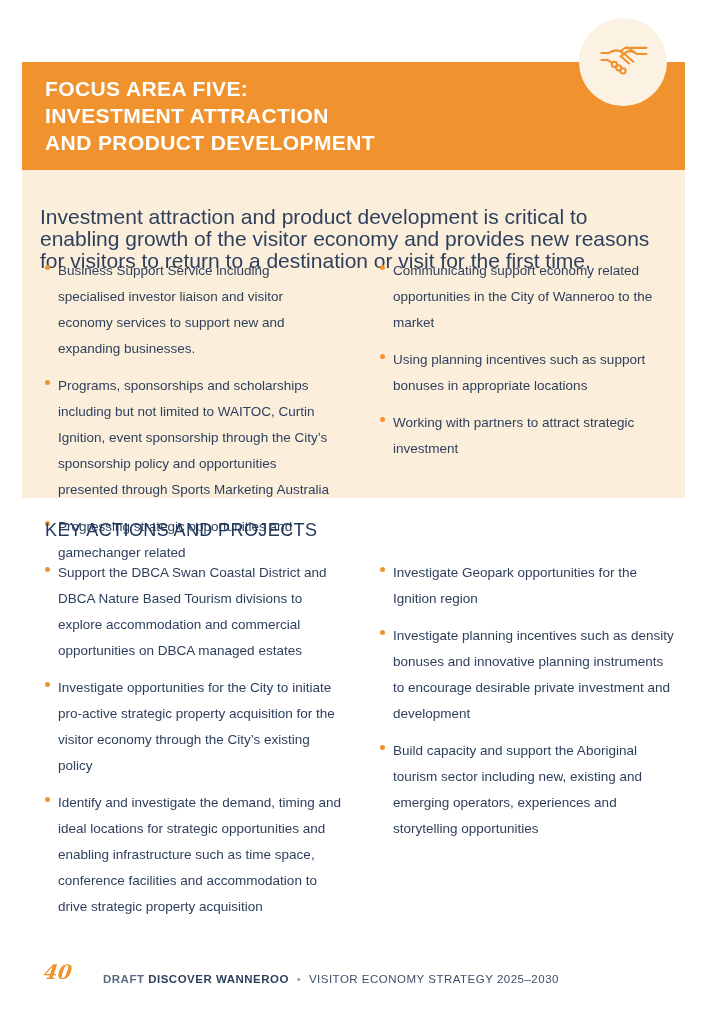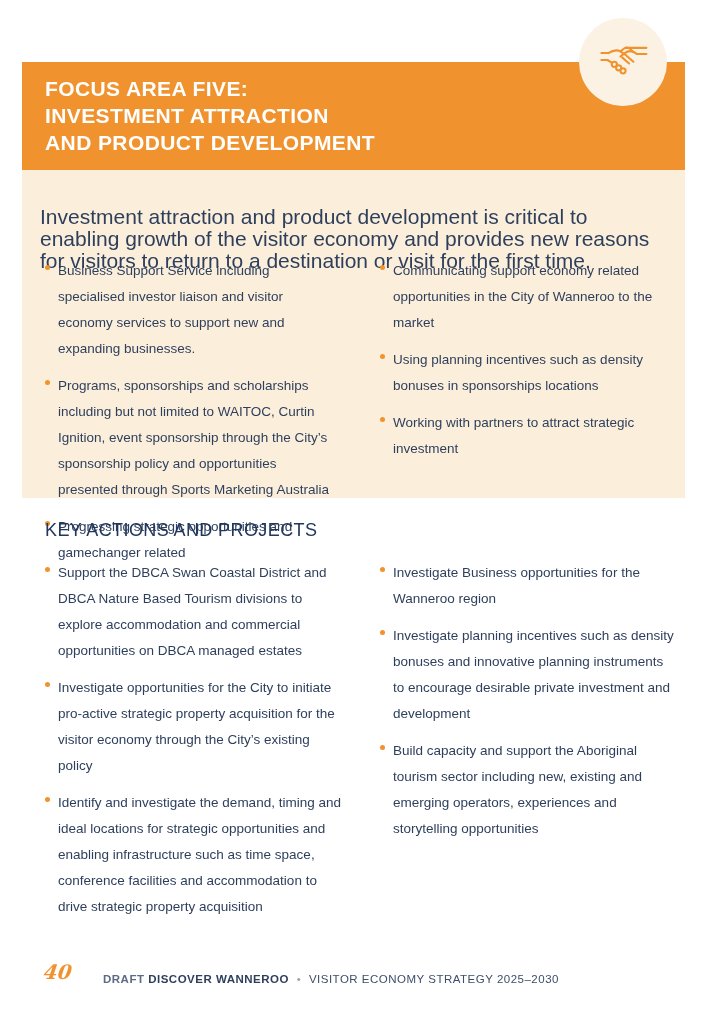--- a/index.html
+++ b/index.html
@@ -118,21 +118,21 @@
   </div>
 
   <div class="fcol-right">
     <ul class="blist">
       <li>
           <span class="dot"></span>
           <span>Communicating support economy related opportunities in the City of Wanneroo to the market</span>
         </li>
       <li>
           <span class="dot"></span>
-          <span>Using planning incentives such as density bonuses in sponsorships locations</span>
+          <span>Using planning incentives such as support bonuses in appropriate locations</span>
         </li>
       <li>
           <span class="dot"></span>
           <span>Working with partners to attract strategic investment</span>
         </li>
     </ul>
   </div>
 
   <div class="ka-heading">KEY ACTIONS AND PROJECTS</div>
 
@@ -150,21 +150,21 @@
           <span class="dot"></span>
           <span>Identify and investigate the demand, timing and ideal locations for strategic opportunities and enabling infrastructure such as  time space, conference facilities and accommodation to drive strategic property acquisition</span>
         </li>
     </ul>
   </div>
 
   <div class="kcol-right">
     <ul class="blist">
       <li>
           <span class="dot"></span>
-          <span>Investigate Business opportunities for the Wanneroo region</span>
+          <span>Investigate Geopark opportunities for the Ignition region</span>
         </li>
       <li>
           <span class="dot"></span>
           <span>Investigate planning incentives such as density bonuses and innovative planning instruments to encourage desirable private investment and development</span>
         </li>
       <li>
           <span class="dot"></span>
           <span>Build capacity and support the Aboriginal tourism sector including new, existing and emerging operators, experiences and storytelling opportunities</span>
         </li>
     </ul>

